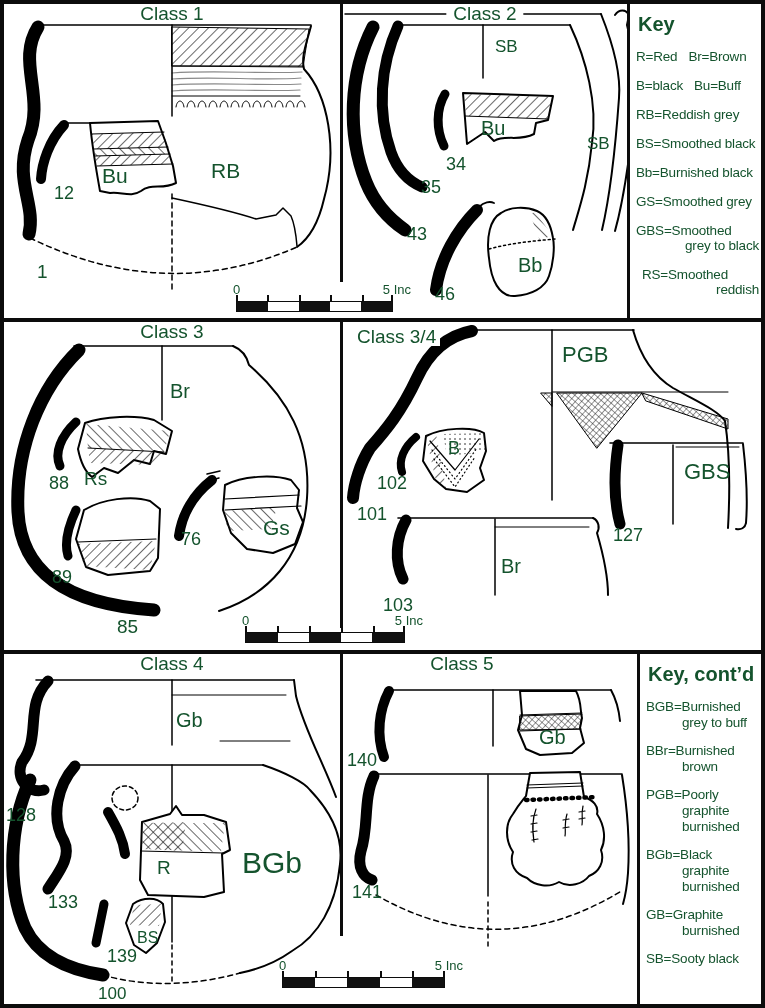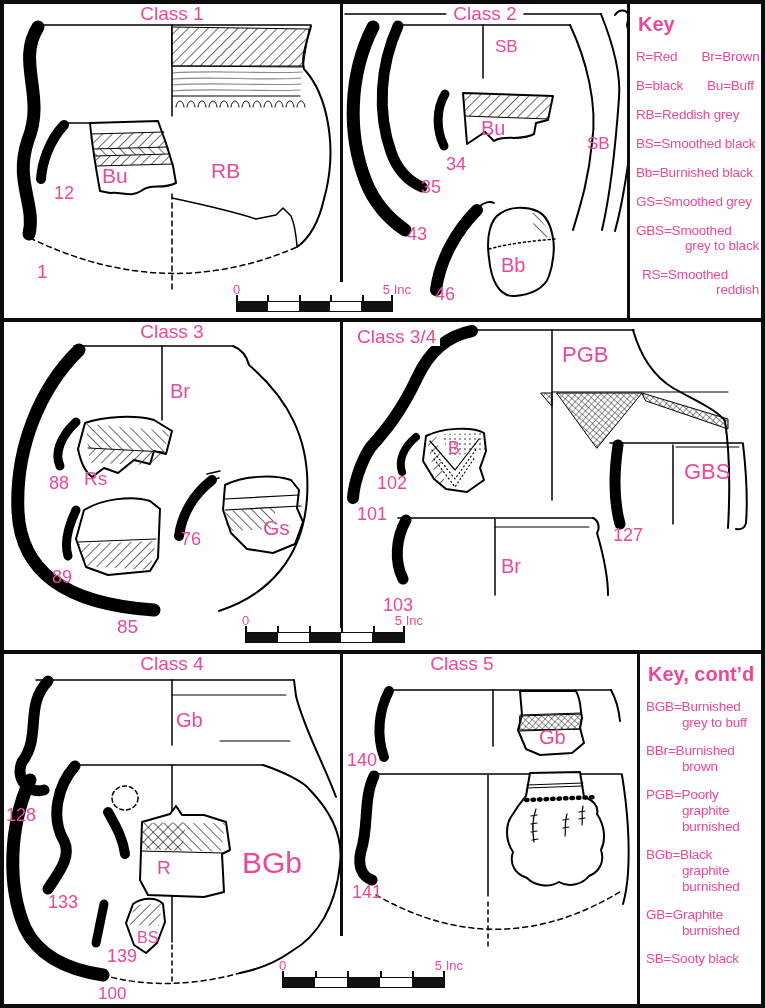--- a/index.html
+++ b/index.html
@@ -1,37 +1,37 @@
 <!DOCTYPE html>
 <html><head>
 <meta charset="utf-8">
 <style>
   html,body{margin:0;padding:0;background:#e8e8e8;}
   .fig{
     position:relative;width:765px;height:1008px;box-sizing:border-box;
     background:#ffffff;border:4px solid #0c0c0c;overflow:hidden;
-    font-family:"Liberation Sans","DejaVu Sans",sans-serif;color:#ec4899;
+    font-family:"Liberation Sans","DejaVu Sans",sans-serif;color:#14532d;
   }
   .panel{position:absolute;}
   .panel svg{position:absolute;left:0;top:0;}
   .vline,.hline{position:absolute;background:#0c0c0c;}
   .ptitle{
     position:absolute;top:0;left:50%;transform:translateX(-50%);
     background:#fff;padding:0 7px;font-size:19px;line-height:19px;white-space:nowrap;
   }
   .ptitle-left{
     position:absolute;background:#fff;padding:0 4px 0 0;
     font-size:19px;line-height:19px;white-space:nowrap;
   }
   .lbl{position:absolute;line-height:1;white-space:nowrap;}
   .keybox{position:absolute;box-sizing:border-box;padding:7px 2px 0 6px;background:#fff;}
   .ktitle{font-size:20px;font-weight:bold;margin:2px 0 13px 2px;}
   .kentry{font-size:13.5px;line-height:15px;margin-bottom:14px;letter-spacing:-0.2px;}
   .k2 .kentry{line-height:16px;margin-bottom:12px;}
-  .krow2{display:flex;gap:24px;}
+  .krow2{display:flex;gap:11px;}
   .kind1{padding-left:24px;text-align:right;}
   .kind2{padding-left:36px;}
   .sb{position:absolute;font-size:13px;}
   .sb .z{position:absolute;left:-3px;top:0;}
   .sb .f{position:absolute;right:-18px;top:0;white-space:nowrap;}
   .sb .bar{position:absolute;left:0;right:0;top:19px;height:9px;border:1.5px solid #0c0c0c;display:flex;}
   .sb .sg{flex:1;} .sb .b{background:#111;} .sb .w{background:#fff;}
   .sb .tk{position:absolute;width:2px;height:7px;background:#0c0c0c;top:13px;}
 </style>
 </head>
@@ -105,21 +105,21 @@
       <path d="M146,245 C168,239 190,237 212,235" stroke-width="1.5" stroke-dasharray="2,3"></path>
     </svg>
     <div class="ptitle">Class 2</div>
     <span class="lbl" style="left:152px;top:34px;font-size:17px">SB</span>
     <span class="lbl" style="left:138px;top:114px;font-size:20px">Bu</span>
     <span class="lbl" style="left:103px;top:151px;font-size:18px">34</span>
     <span class="lbl" style="left:78px;top:174px;font-size:18px">35</span>
     <span class="lbl" style="left:64px;top:221px;font-size:18px">43</span>
     <span class="lbl" style="left:244px;top:131px;font-size:17px">SB</span>
     <span class="lbl" style="left:92px;top:281px;font-size:18px">46</span>
-    <span class="lbl" style="left:158px;top:251px;font-size:20px">Bb</span>
+    <span class="lbl" style="left:175px;top:251px;font-size:20px">Bb</span>
   </div>
 
   <div class="keybox" style="left:626px;top:0;width:131px;height:314px">
     <div class="ktitle">Key</div>
     <div class="kentry krow2">
       <span>R=Red</span>
       <span>Br=Brown</span>
     </div>
     <div class="kentry krow2">
       <span>B=black</span>

